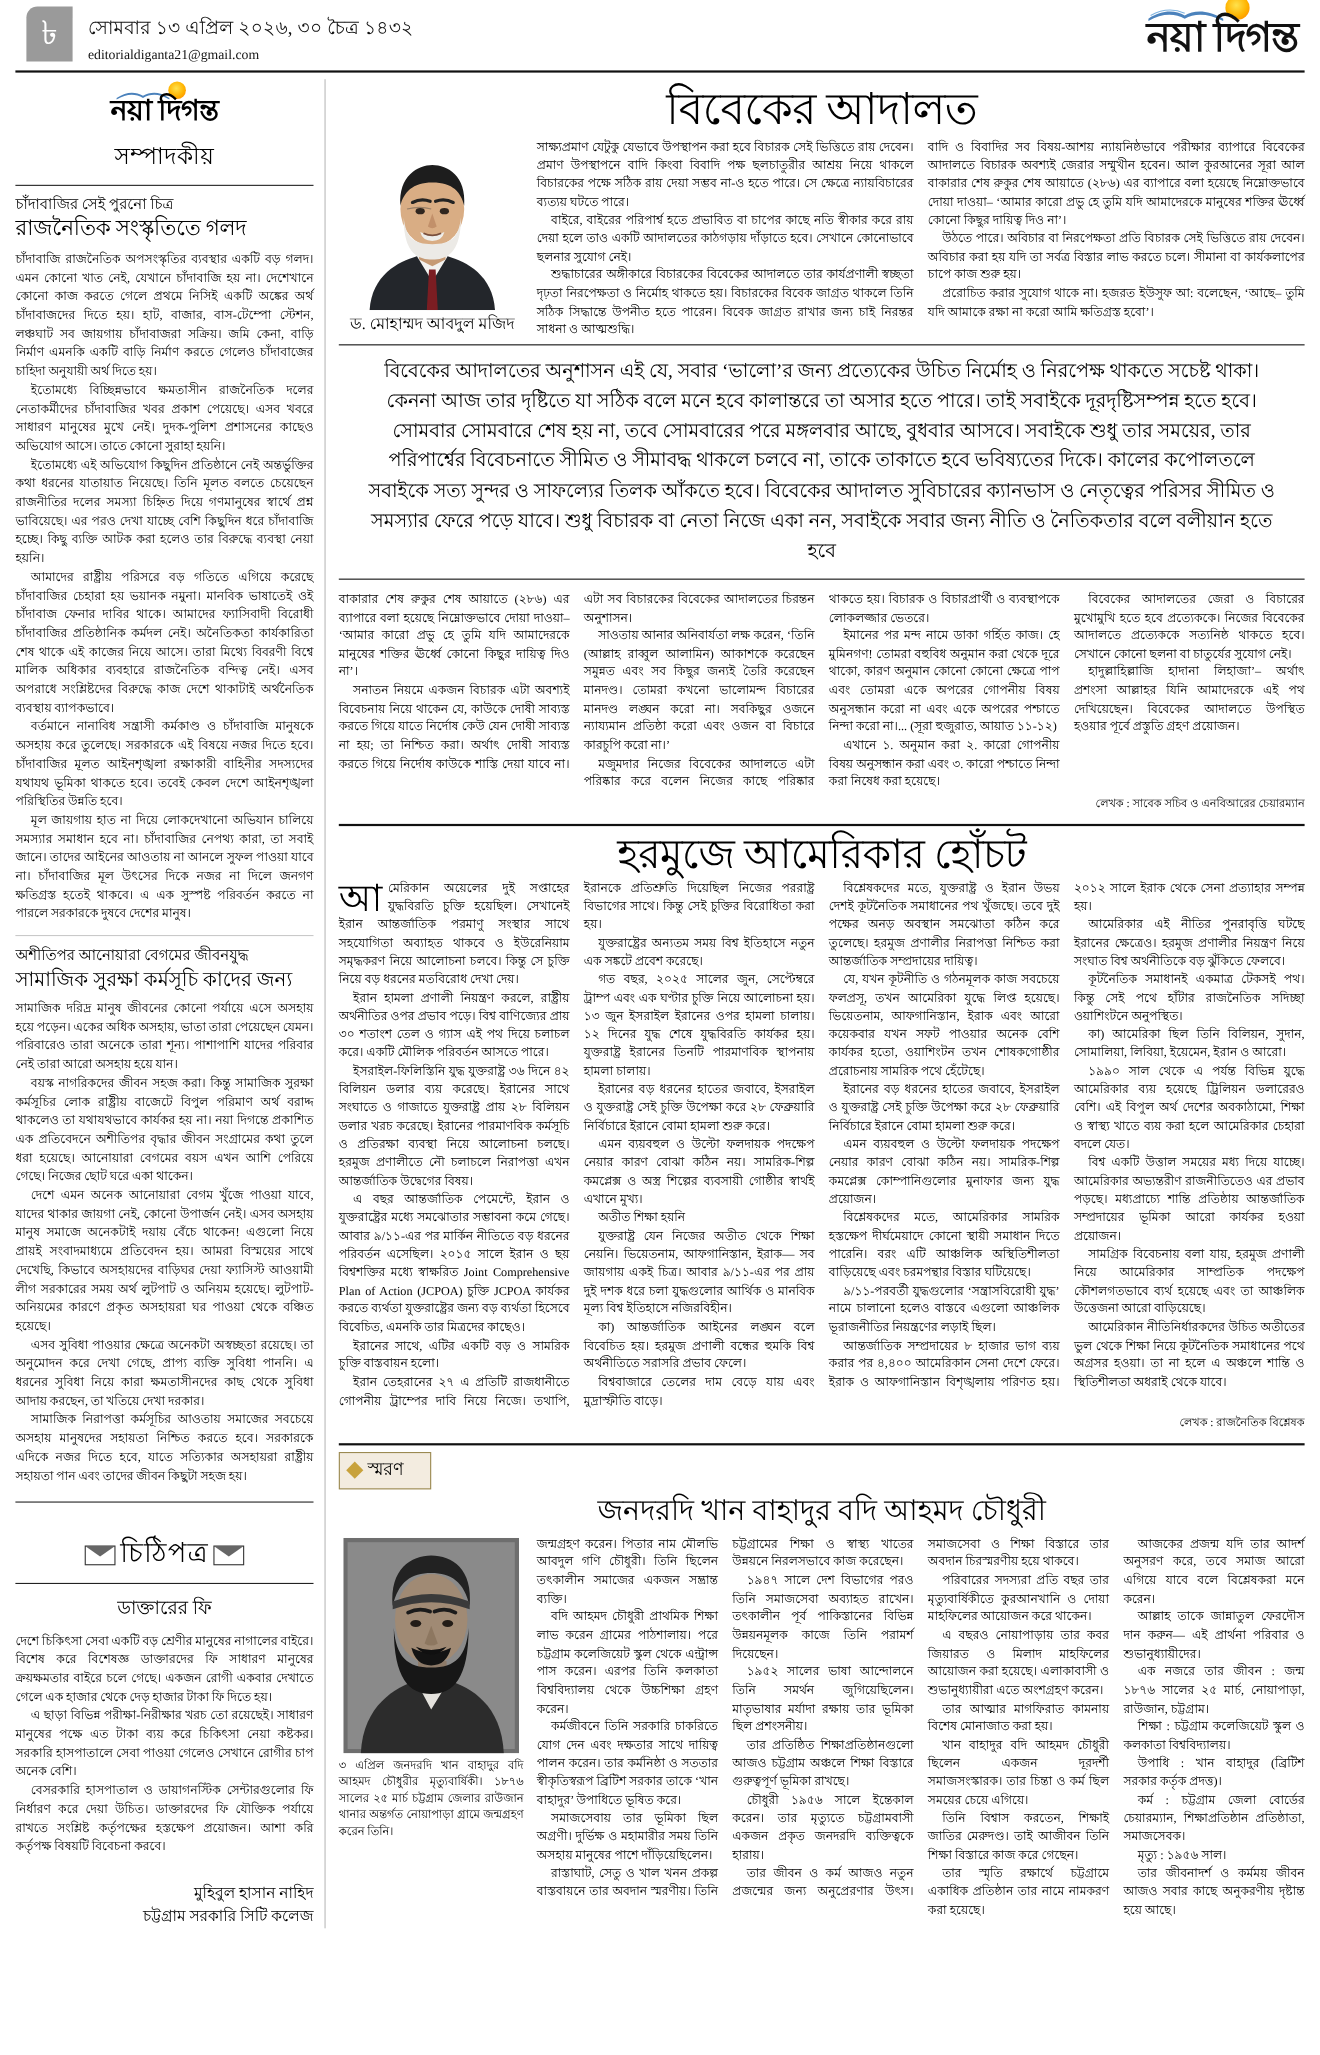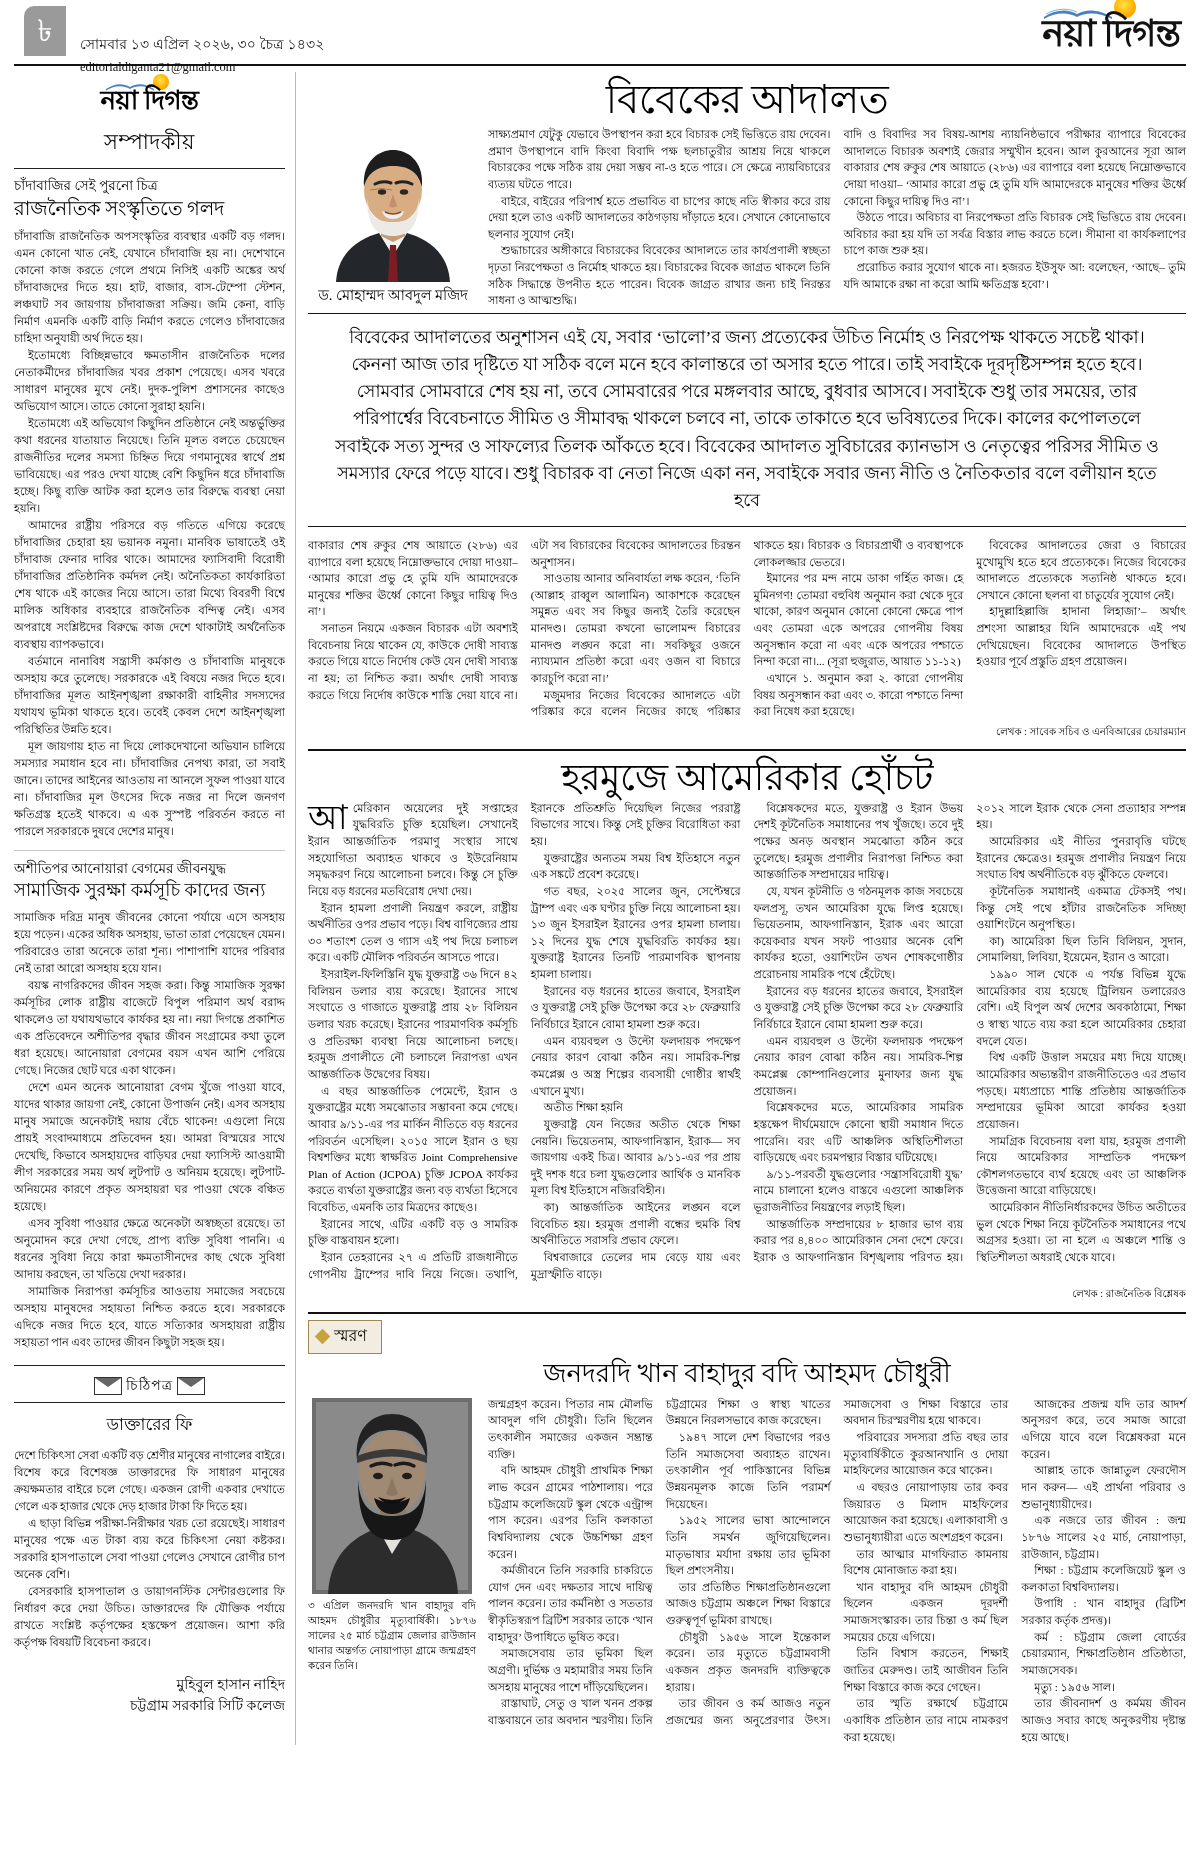--- a/index.html
+++ b/index.html
@@ -15,21 +15,21 @@
 
   
   .topbar{height:56px;display:flex;align-items:flex-start;position:relative;padding-top:6px;}
   .logo-square{
     width:42px;height:50px;background:#9a9a9a;color:#fff;
     border-radius:10px 0 0 0;
     display:flex;align-items:center;justify-content:center;
     font-size:30px;line-height:1;font-weight:400;margin-left:10px;
   }
   .dateblock{margin-left:14px;padding-top:6px;}
-  .dateblock .d1{font-size:14px;letter-spacing:.2px;color:#111;margin-top:21px;}
+  .dateblock .d1{font-size:17px;letter-spacing:.2px;color:#111;}
   .dateblock .d2{font-size:12.5px;color:#111;margin-top:3px;font-family:"Liberation Serif",serif;}
   .masthead{position:absolute;right:6px;top:4px;display:flex;align-items:center;}
   .mast-text{
     font-size:37px;font-weight:700;letter-spacing:-1px;color:#111;
     font-family:"Liberation Serif","DejaVu Serif",serif;
     position:relative;padding-left:6px;
   }
   .mast-sun{
     position:absolute;left:78px;top:-8px;width:22px;height:22px;border-radius:50%;
     background:radial-gradient(circle at 45% 40%,#ffe24d 0%,#ffb300 55%,#ff7a00 100%);
@@ -64,21 +64,21 @@
     font-size:11.2px;line-height:1.52;
     text-indent:14px;
     hyphens:auto;word-spacing:-0.3px;
   }
   .body-just p.noind{text-indent:0;}
   .ed-divider{border-top:1px solid #c9c9c9;margin:10px 0 9px;}
 
   
   .letters{margin-top:14px;border-top:1.4px solid #222;padding-top:8px;}
   .letters-title{
-    text-align:center;font-size:14px;margin:0 0 4px;letter-spacing:1px;
+    text-align:center;font-size:25px;margin:18px 0 4px;letter-spacing:1px;
     display:flex;align-items:center;justify-content:center;gap:4px;
   }
   .env{width:26px;height:16px;border:1.1px solid #333;position:relative;display:inline-block;background:#fff;}
   .env:before{content:"";position:absolute;left:0;top:0;width:0;height:0;
     border-left:13px solid transparent;border-right:13px solid transparent;border-top:9px solid #333;opacity:.75;}
   .letters-rule{border-top:1px solid #222;margin:4px 0 8px;}
   .letter-head{text-align:center;font-size:17px;margin:2px 0 8px;}
   .sign{text-align:right;font-size:14px;line-height:1.45;margin-top:24px;}
 
   
@@ -115,21 +115,21 @@
   
   .sec-rule{border-top:2px solid #111;margin:10px 0 6px;}
   .art2-title{text-align:center;font-size:37px;line-height:1.12;margin:2px 0 1px;letter-spacing:-.5px;}
   .art2-author{text-align:center;font-size:15px;margin:0 0 8px;}
   .dropcapbox{float:left;font-size:34px;line-height:.92;margin:2px 5px 0 0;}
 
   
   .smaran-bar{display:flex;align-items:center;gap:8px;margin:6px 0 4px;}
   .smaran-badge{
     display:inline-flex;align-items:center;gap:6px;
-    border:1px solid #9b8a52;background:#f3ece0;padding:2px 14px 3px 8px;
+    border:1px solid #9b8a52;background:#f3ece0;padding:2px 24px 3px 8px;
     font-size:16px;
   }
   .smaran-badge .dia{width:11px;height:11px;background:#c8a23c;transform:rotate(45deg);display:inline-block;}
   .art3-title{text-align:center;font-size:26px;line-height:1.2;margin:4px 0 7px;}
   .portrait3{width:160px;height:196px;margin:2px auto 4px;overflow:hidden;background:#fff;}
   .cap3{font-size:10.4px;line-height:1.45;text-align:justify;}
 </style>
 </head>
 <body>
 

